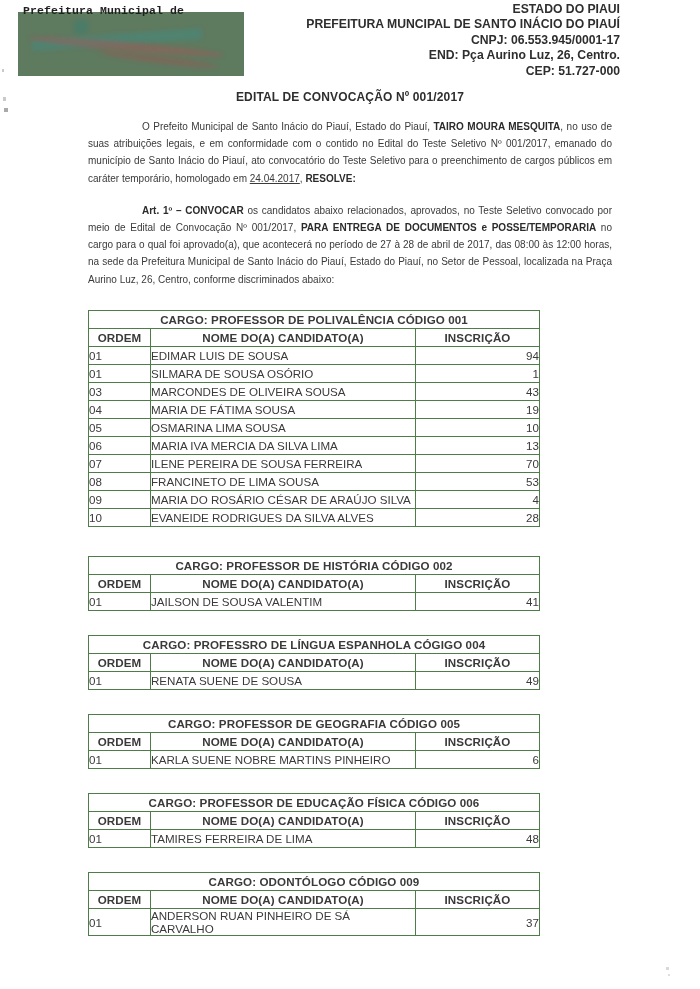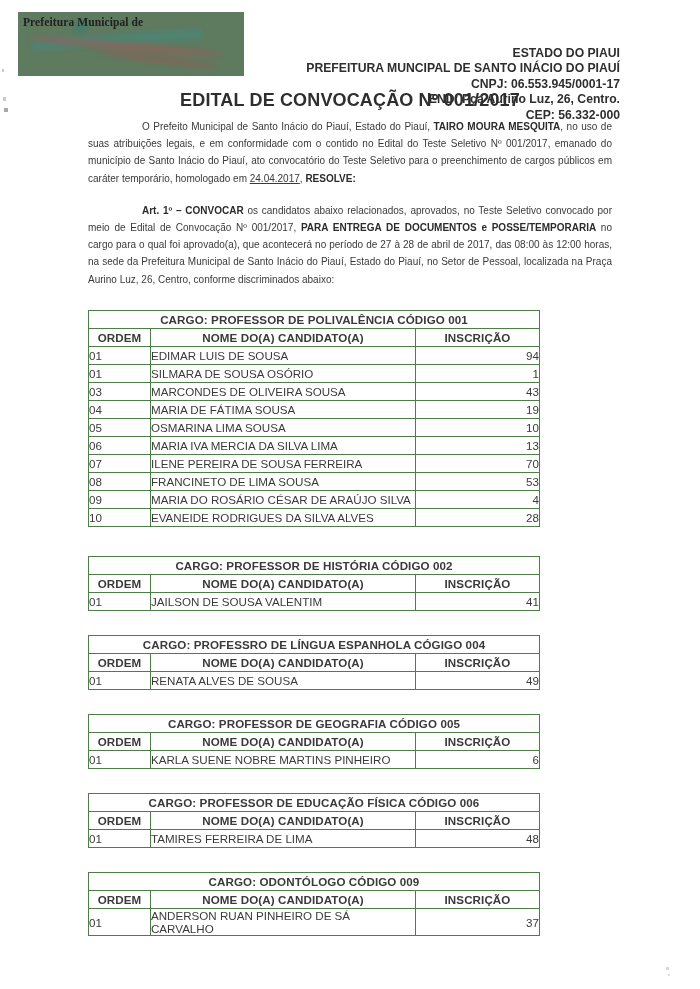--- a/index.html
+++ b/index.html
@@ -44,22 +44,22 @@
   .logo-wrap {
     position: absolute;
     left: 18px;
     top: 0px;
     width: 226px;
     height: 77px;
   }
   .logo-caption {
     position: absolute;
     left: 5px;
-    top: 16px;
-    font-family: Liberation Serif, serif;
+    top: 4px;
+    font-family: Liberation Mono, monospace;
     font-weight: bold;
     font-size: 11.5px;
     color: #1f1f1f;
     letter-spacing: .1px;
     z-index: 3;
     white-space: nowrap;
   }
   .logo-box {
     position: absolute;
     left: 0px;
@@ -110,33 +110,32 @@
 
   .org-block {
     position: absolute;
     right: 80px;
     top: 2px;
     text-align: right;
     font-weight: bold;
     font-size: 12.2px;
     line-height: 15.4px;
     color: #2e2e2e;
-    margin-top: 44px;
   }
   .org-block div { white-space: nowrap; }
 
   
   .doc-title {
     position: absolute;
     left: 0;
     right: 0;
     top: 90px;
     text-align: center;
     font-weight: bold;
-    font-size: 18px;
+    font-size: 12px;
     letter-spacing: .15px;
     color: #2e2e2e;
   }
 
   
   .body-area {
     position: absolute;
     left: 88px;
     top: 118px;
     width: 524px;
@@ -227,21 +226,21 @@
         <div class="logo-art-2"></div>
         <div class="logo-art-3"></div>
       </div>
     </div>
 
     <div class="org-block">
       <div>ESTADO DO PIAUI</div>
       <div>PREFEITURA MUNCIPAL DE SANTO INÁCIO DO PIAUÍ</div>
       <div>CNPJ: 06.553.945/0001-17</div>
       <div>END: Pça Aurino Luz, 26, Centro.</div>
-      <div>CEP: 56.332-000</div>
+      <div>CEP: 51.727-000</div>
     </div>
   </div>
 
   <div class="doc-title">EDITAL DE CONVOCAÇÃO Nº 001/2017</div>
 
   <div class="body-area">
 
     <p class="para"><span>O Prefeito Municipal de Santo Inácio do Piauí, Estado do Piauí, </span><span class="b">TAIRO MOURA MESQUITA</span><span>, no uso de suas atribuições legais, e em conformidade com o contido no Edital do Teste Seletivo Nº 001/2017, emanado do município de Santo Inácio do Piauí, ato convocatório do Teste Seletivo para o preenchimento de cargos públicos em caráter temporário, homologado em </span><span class="u">24.04.2017</span><span>, </span><span class="b">RESOLVE:</span></p>
 
     <p class="para second"><span class="b">Art. 1º – CONVOCAR</span><span> os candidatos abaixo relacionados, aprovados, no Teste Seletivo convocado por meio de Edital de Convocação Nº 001/2017, </span><span class="b">PARA ENTREGA DE DOCUMENTOS e POSSE/TEMPORARIA</span><span> no cargo para o qual foi aprovado(a), que acontecerá no período de 27 à 28 de abril de 2017, das 08:00 às 12:00 horas, na sede da Prefeitura Municipal de Santo Inácio do Piauí, Estado do Piauí, no Setor de Pessoal, localizada na Praça Aurino Luz, 26, Centro, conforme discriminados abaixo:</span></p>
@@ -347,21 +346,21 @@
           <tr>
             <td class="cargo-title" colspan="3">CARGO: PROFESSRO DE LÍNGUA ESPANHOLA CÓGIGO 004</td>
           </tr>
           <tr>
             <th class="col-head">ORDEM</th>
             <th class="col-head">NOME DO(A) CANDIDATO(A)</th>
             <th class="col-head">INSCRIÇÃO</th>
           </tr>
           <tr>
             <td class="c-ordem">01</td>
-            <td class="c-nome">RENATA ALVES DE SOUSA</td>
+            <td class="c-nome">RENATA SUENE DE SOUSA</td>
             <td class="c-insc">49</td>
           </tr>
         </tbody>
       </table>
       <table class="cargo">
         <colgroup>
           <col class="w-ordem">
           <col>
           <col class="w-insc">
         </colgroup>

